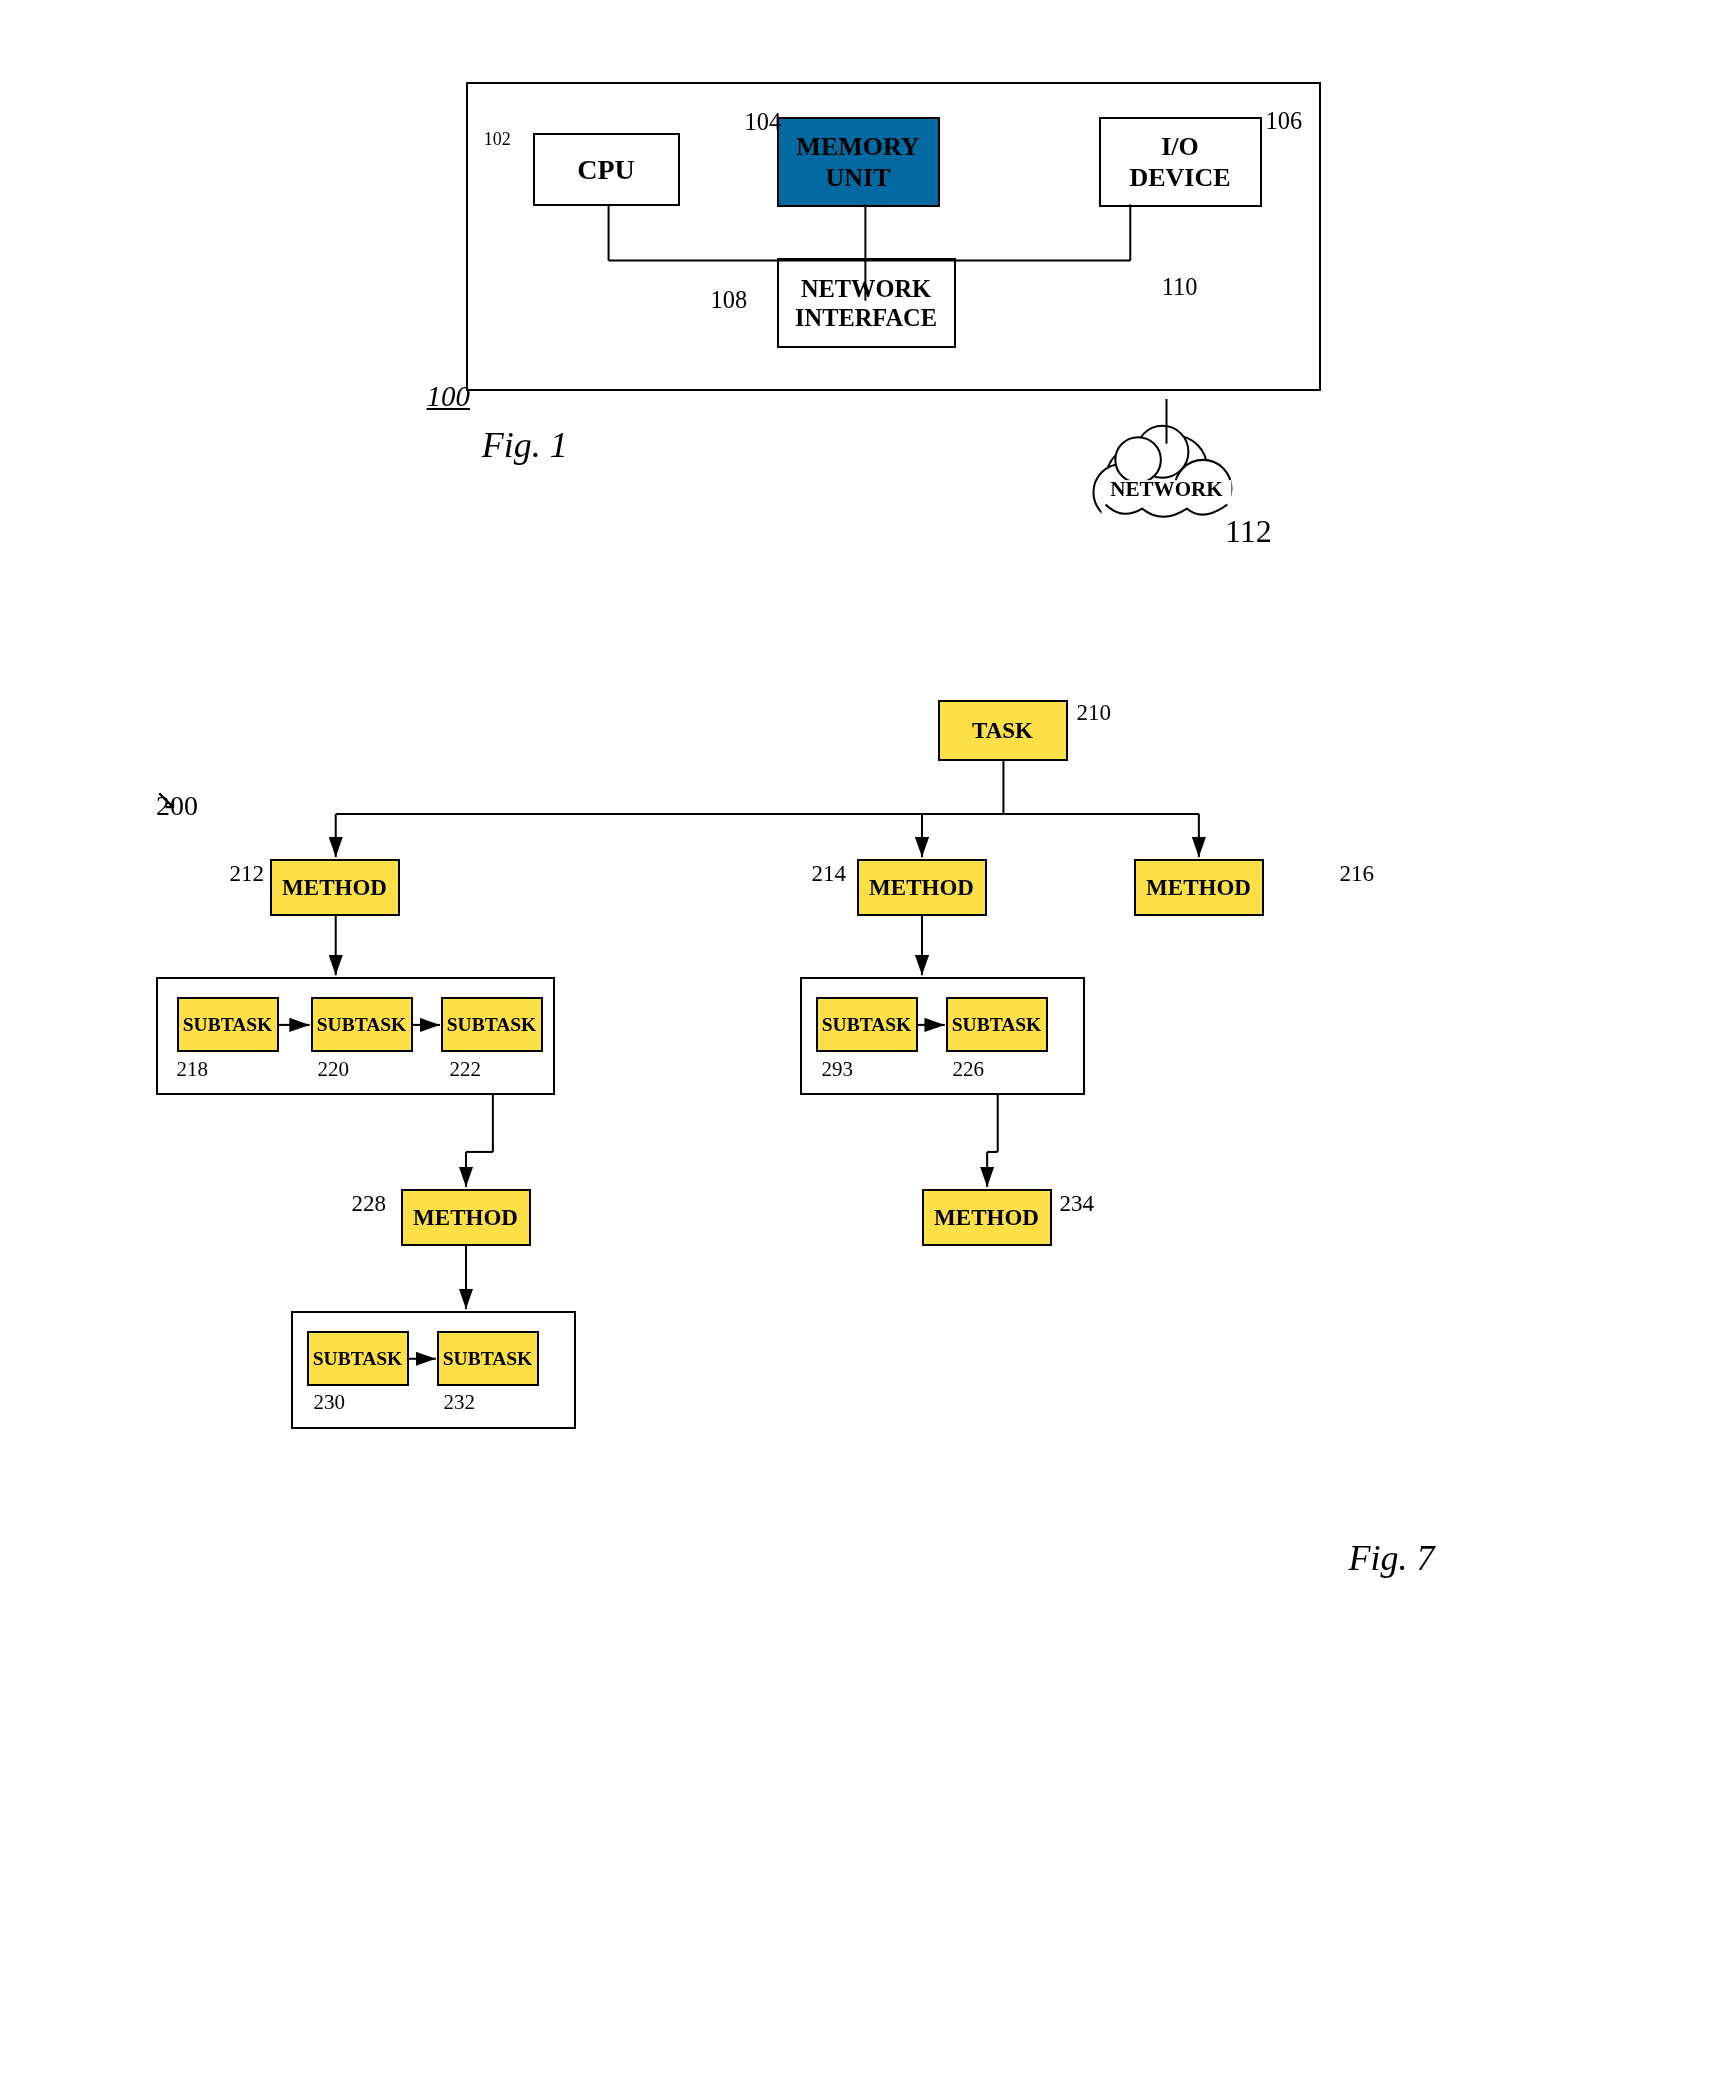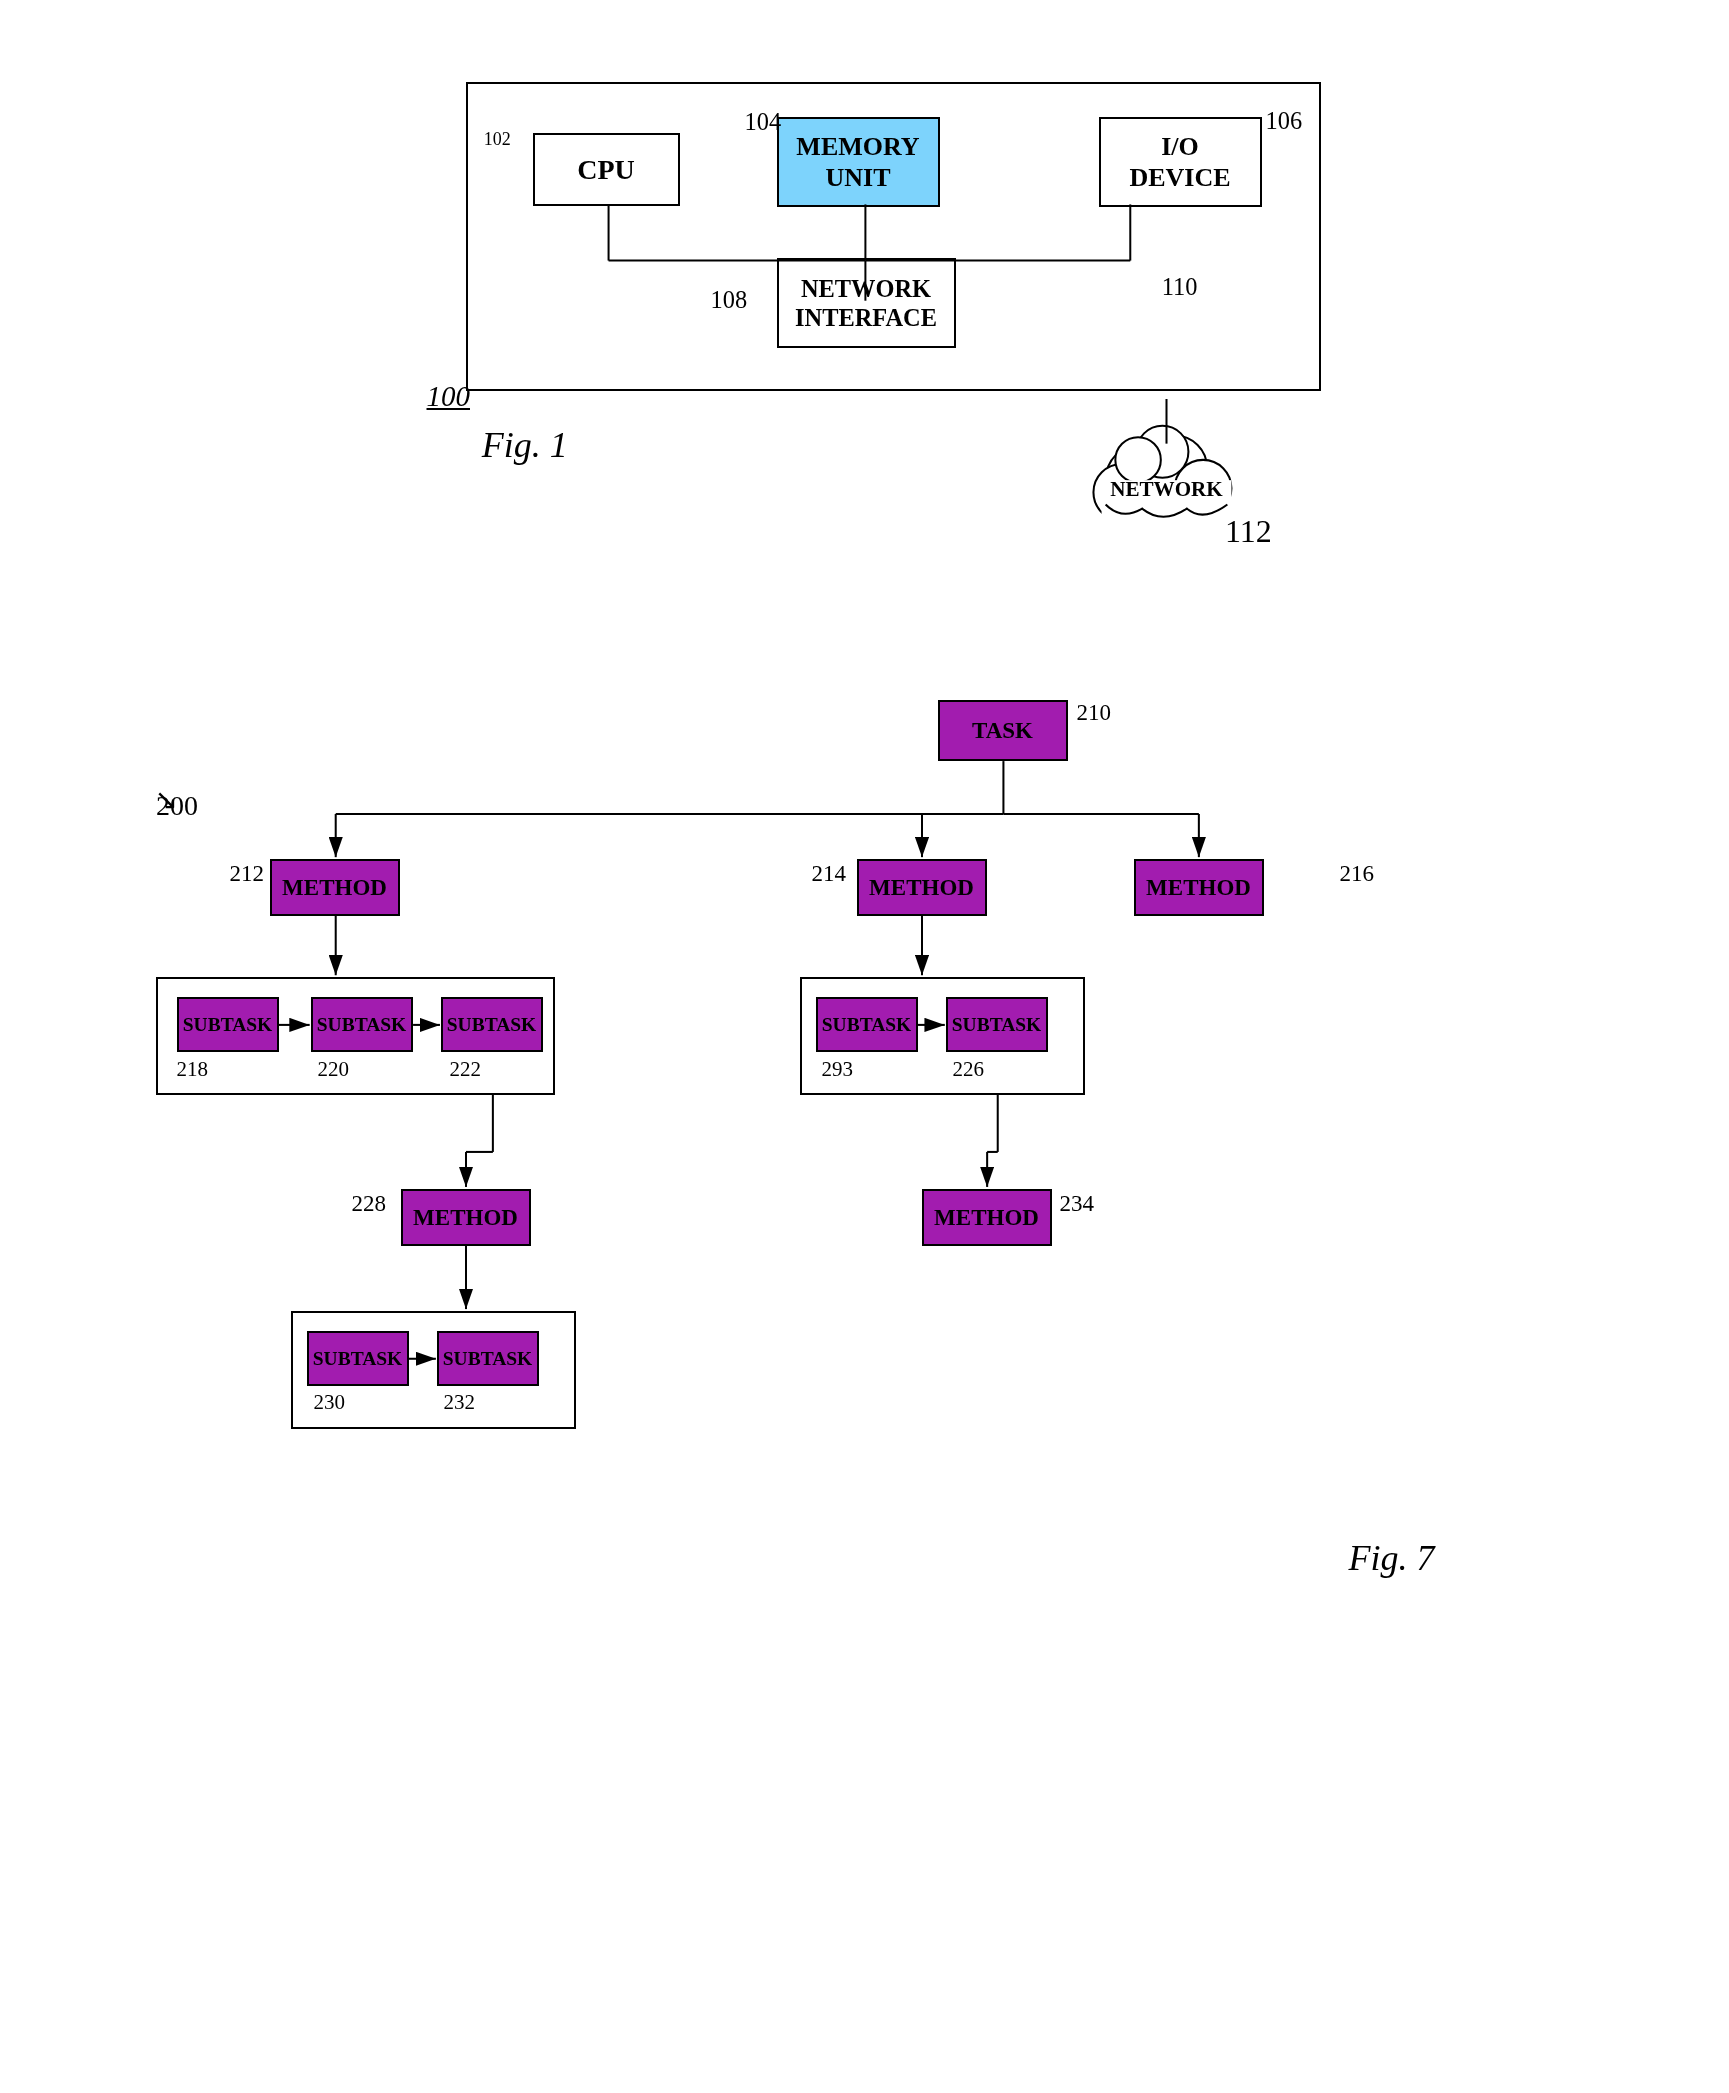--- a/index.html
+++ b/index.html
@@ -72,21 +72,21 @@
       top: 33px;
       width: 163px;
       height: 90px;
       border: 2px solid #000;
       display: flex;
       align-items: center;
       justify-content: center;
       text-align: center;
       font-size: 26px;
       font-weight: bold;
-      background: #7dd3fc;
+      background: #0369a1;
       line-height: 1.2;
     }
 
     .fig1-io-box {
       position: absolute;
       right: 57px;
       top: 33px;
       width: 163px;
       height: 90px;
       border: 2px solid #000;
@@ -166,21 +166,21 @@
       position: absolute;
       right: 212px;
       bottom: -16.3px;
       font-size: 36px;
       font-style: italic;
     }
 
     
     .box {
       border: 2px solid #000;
-      background: #a21caf;
+      background: #fde047;
       display: flex;
       align-items: center;
       justify-content: center;
       font-size: 23px;
       font-weight: bold;
       text-align: center;
       position: absolute;
     }
 
     

